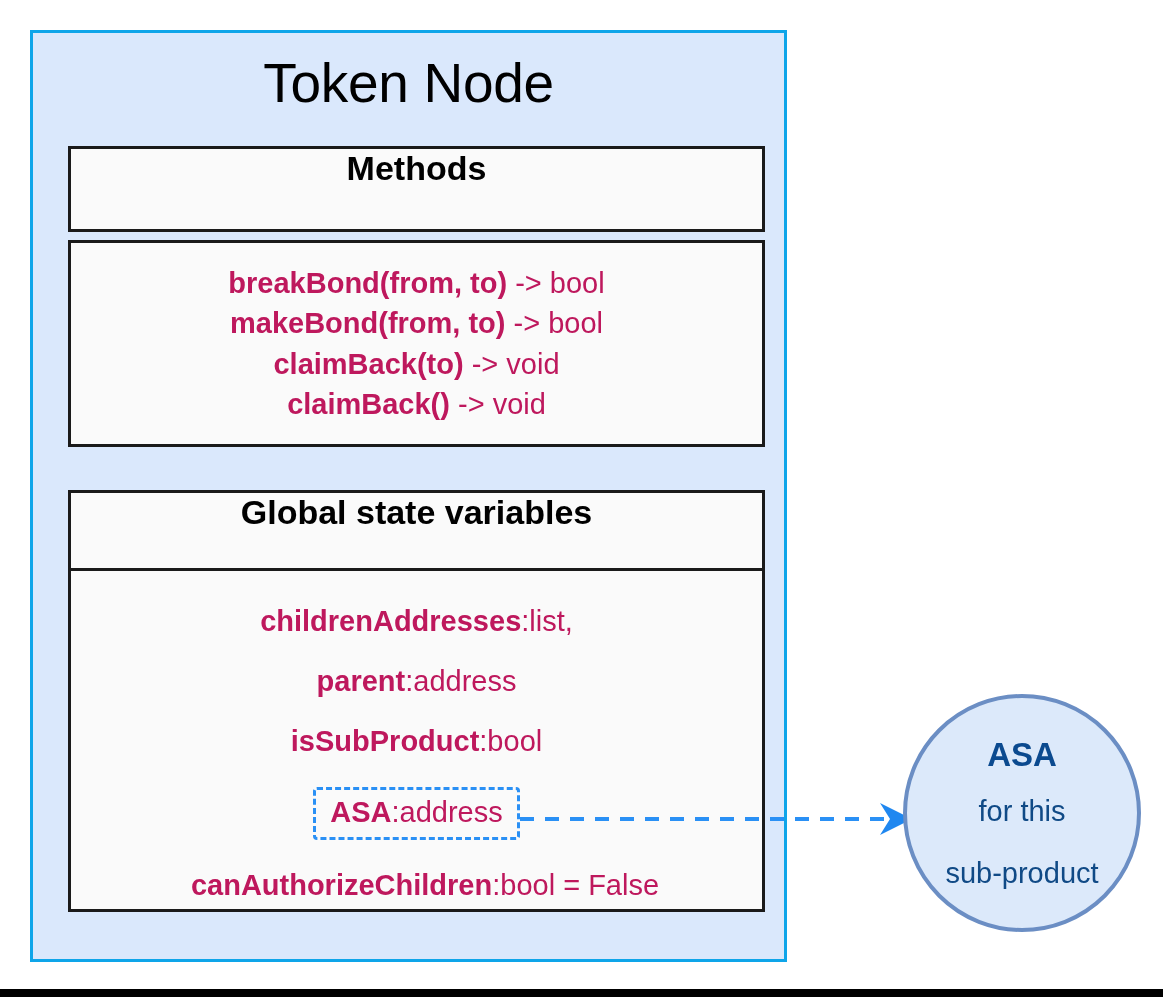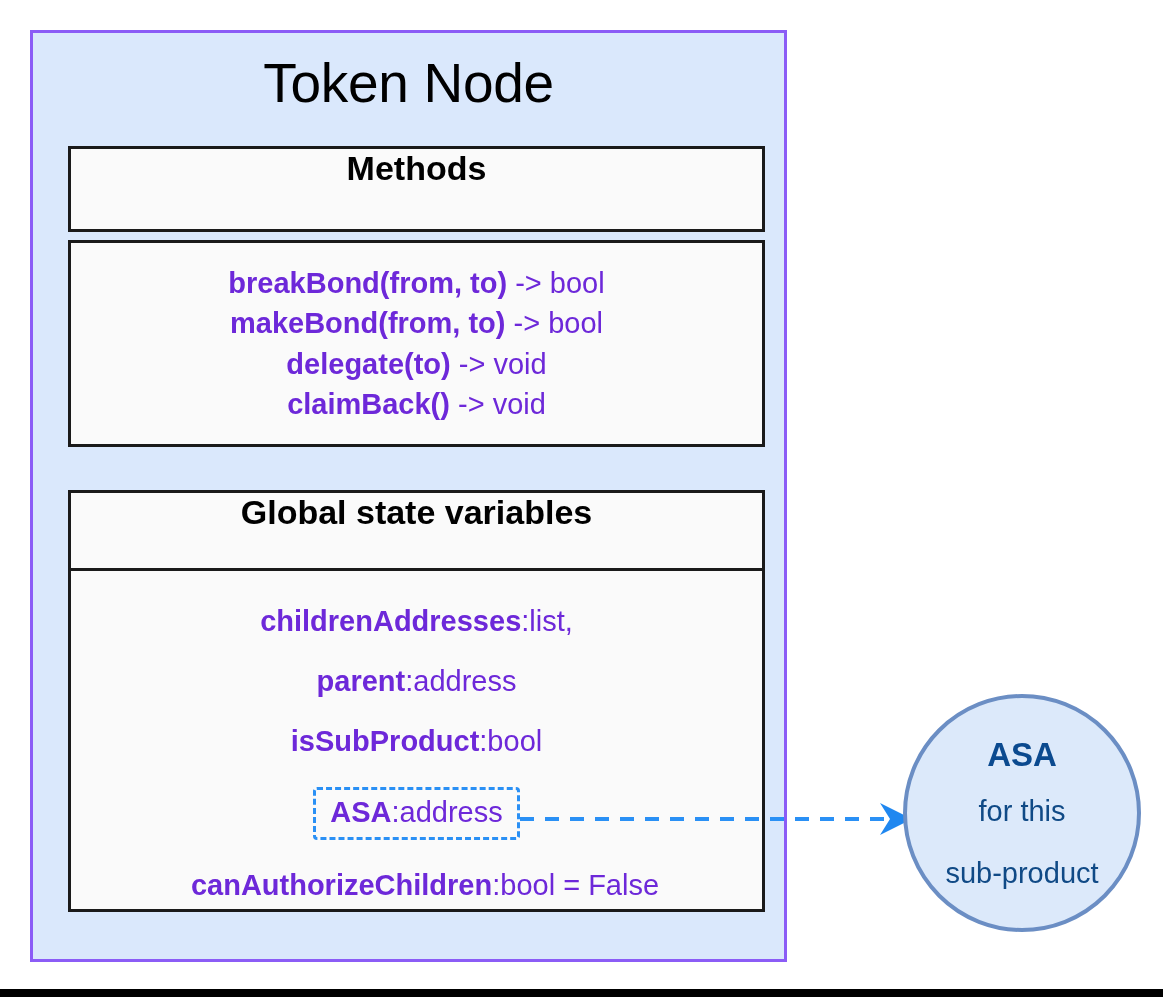--- a/index.html
+++ b/index.html
@@ -23,21 +23,21 @@
   }
 
   
   .node-panel {
     position: absolute;
     left: 30px;
     top: 30px;
     width: 757px;
     height: 932px;
     background: #dae8fc;
-    border: 3px solid #8b5cf6;
+    border: 3px solid #0ea5e9;
     box-sizing: border-box;
   }
 
   .node-title {
     position: absolute;
     left: 0;
     top: 22px;
     width: 100%;
     text-align: center;
     font-size: 55px;
@@ -96,21 +96,21 @@
     flex-direction: column;
     align-items: center;
     justify-content: center;
     height: 100%;
     width: 100%;
     box-sizing: border-box;
   }
 
   .code-line {
     font-size: 29px;
-    color: #6d28d9;
+    color: #be185d;
     line-height: 1.38;
     white-space: nowrap;
     text-align: center;
   }
   .code-line .name { font-weight: bold; }
   .code-line .tail { font-weight: 400; }
 
   #state-list-box .text-block {
     justify-content: flex-start;
     padding-top: 36px;
@@ -200,21 +200,21 @@
 
     <div class="inner-box" id="methods-list-box">
       <div class="text-block">
         <div class="code-line">
           <span class="name">breakBond(from, to)</span><span class="tail"> -&gt; bool</span>
         </div>
         <div class="code-line">
           <span class="name">makeBond(from, to)</span><span class="tail"> -&gt; bool</span>
         </div>
         <div class="code-line">
-          <span class="name">delegate(to)</span><span class="tail"> -&gt; void</span>
+          <span class="name">claimBack(to)</span><span class="tail"> -&gt; void</span>
         </div>
         <div class="code-line">
           <span class="name">claimBack()</span><span class="tail"> -&gt; void</span>
         </div>
       </div>
     </div>
 
     <div class="inner-box section-header" id="state-header-box">
       <span>Global state variables</span>
     </div>

